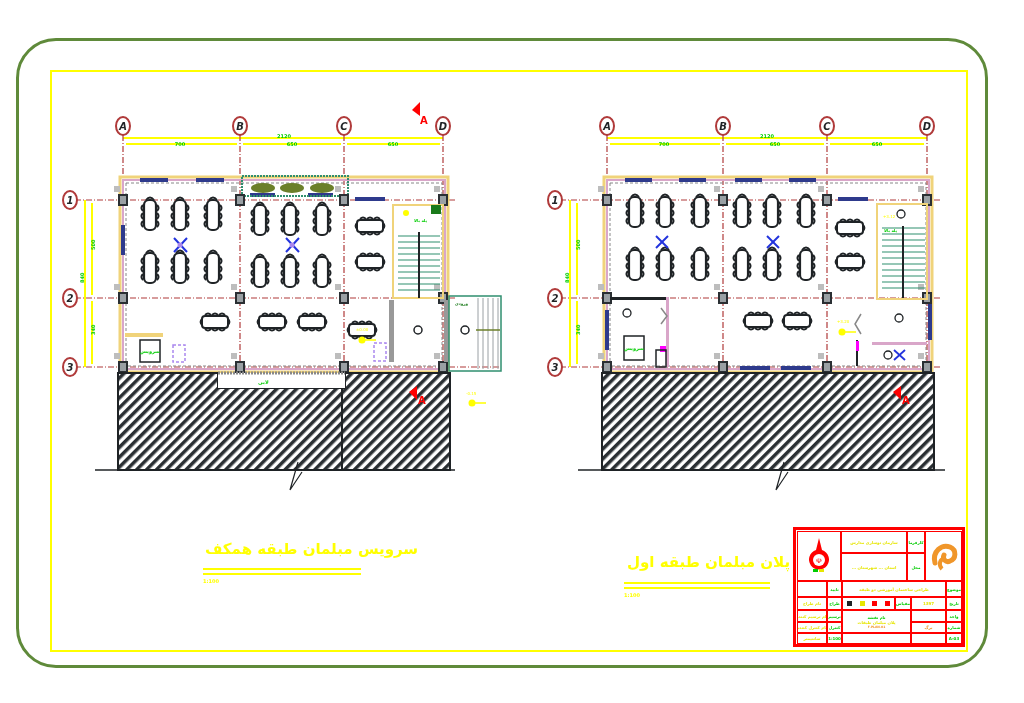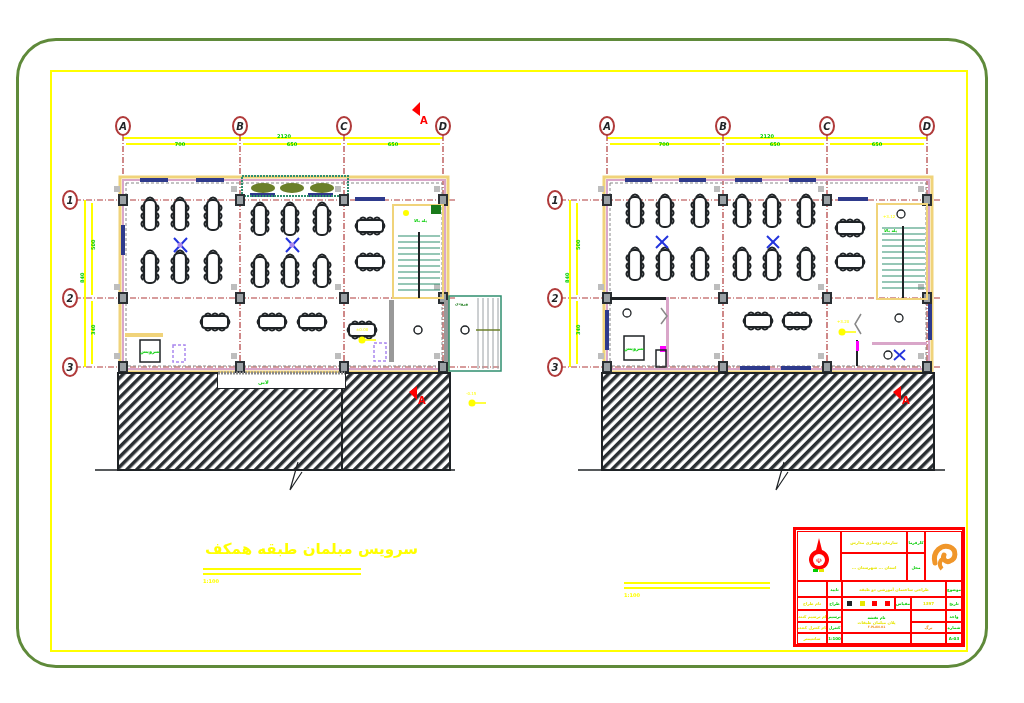--- a/index.html
+++ b/index.html
@@ -360,20 +360,21 @@
           <text x="902" y="404" font-size="10" font-weight="bold" fill="#ff0000">A</text>
       </g>
     </g>
   </svg>
 
   <div class="plan-title" style="left:205px;top:540px;">سرویس مبلمان طبقه همکف</div>
   <div class="plan-underline" style="left:203px;top:568px;width:158px;"></div>
   <div class="plan-underline" style="left:203px;top:573px;width:158px;"></div>
   <div class="plan-scale" style="left:203px;top:578px;">1:100</div>
 
+  <div class="plan-title" style="left:627px;top:553px;">پلان مبلمان طبقه اول</div>
   <div class="plan-underline" style="left:624px;top:582px;width:146px;"></div>
   <div class="plan-underline" style="left:624px;top:587px;width:146px;"></div>
   <div class="plan-scale" style="left:624px;top:592px;">1:100</div>
 
   <div class="tb">
 
     <div class="tb-cell" style="left:1px;top:1px;width:44px;height:50px;">
       <svg width="30" height="40">
         <path d="M15,2 L18,14 A10,10 0 1 1 12,14 Z" fill="#ff0000"></path>
         <circle cx="15" cy="24" r="6" fill="#fff"></circle>

